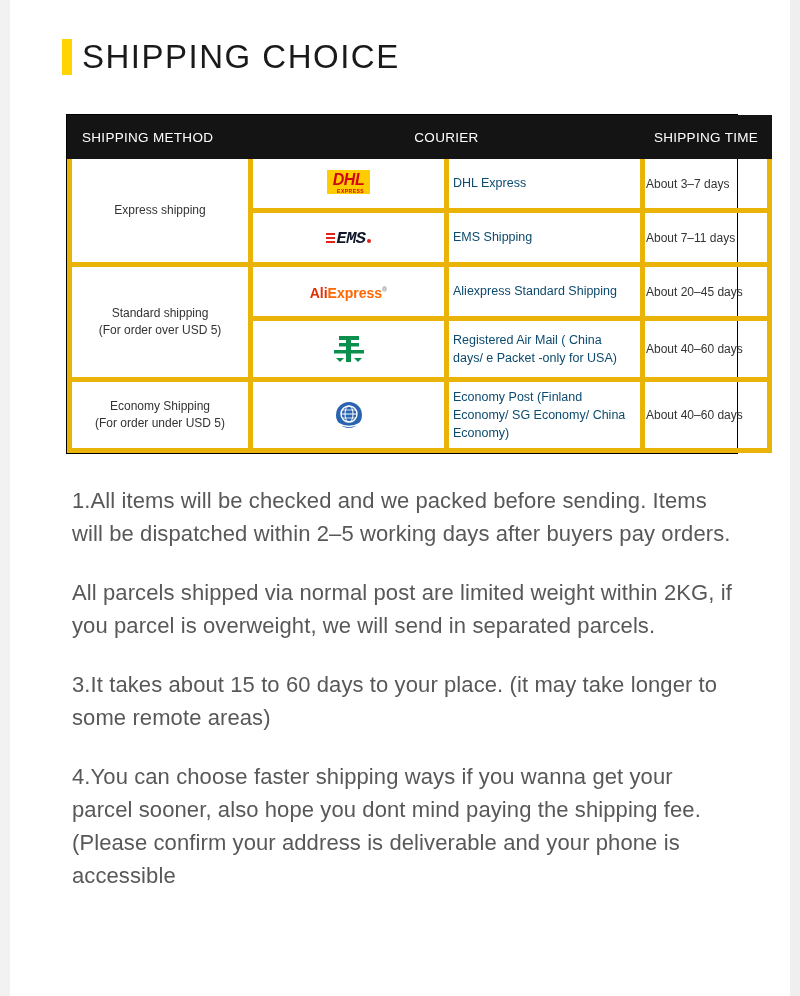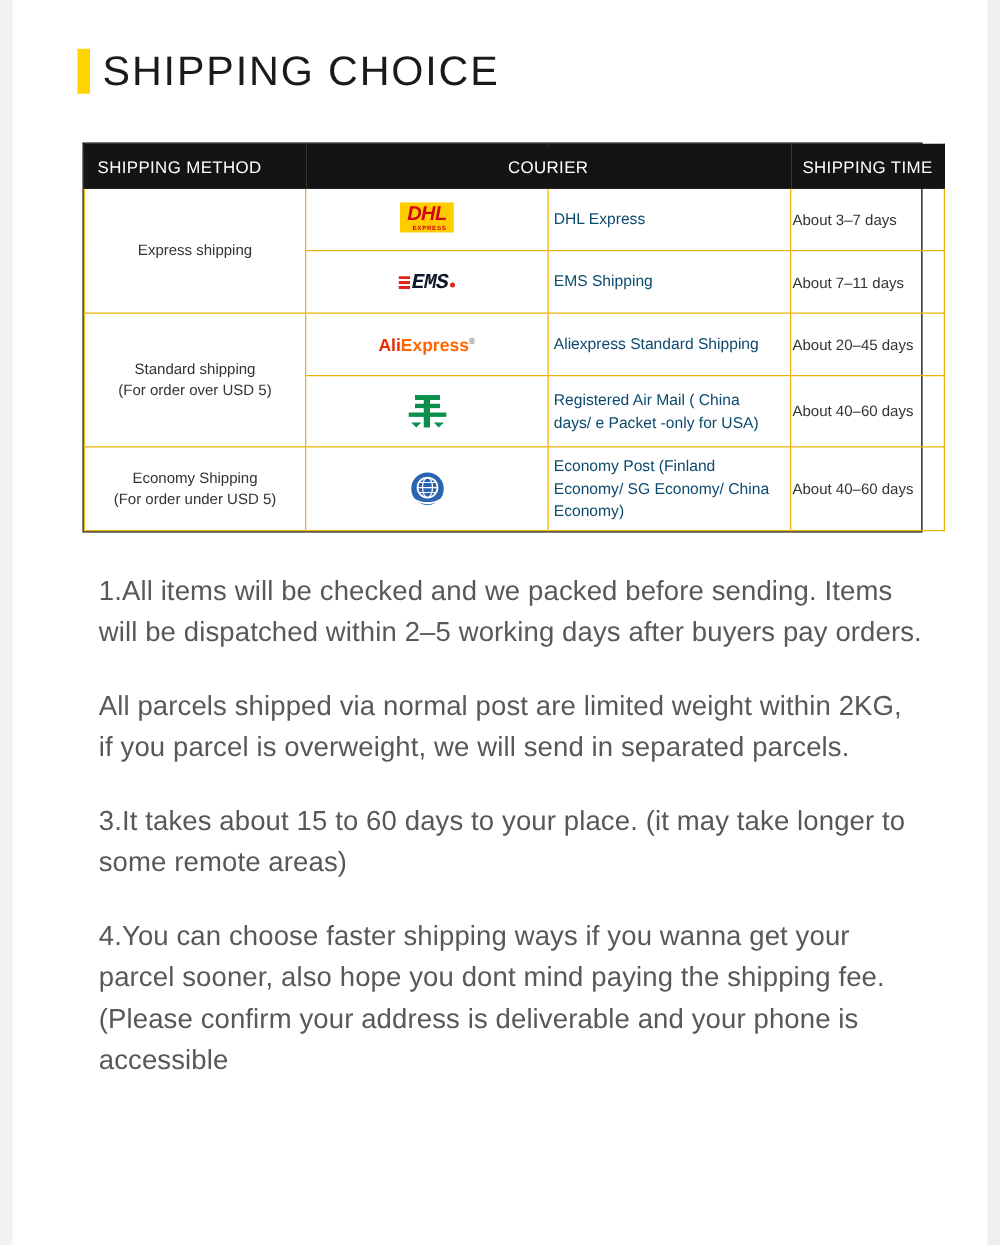--- a/index.html
+++ b/index.html
@@ -49,21 +49,21 @@
     width: 670px;
     border: 1px solid #000;
     border-collapse: collapse;
   }
   table.ship {
     border-collapse: collapse;
     width: 100%;
     table-layout: fixed;
   }
   table.ship th, table.ship td {
-    border: 1px solid #eab308;
+    border: 5px solid #eab308;
     font-weight: normal;
   }
   table.ship thead th {
     background: #141414;
     color: #ffffff;
     font-size: 13.5px;
     height: 32px;
     letter-spacing: 0.3px;
     border-color: #141414;
   }
@@ -168,21 +168,21 @@
 
   
   .body-text {
     margin: 30px 62px 0 72px;
     font-size: 22px;
     line-height: 33px;
     color: #585858;
     font-family: "Liberation Sans", sans-serif;
     letter-spacing: 0.1px;
   }
-  .body-text p { margin: 0 0 26px 7px; }
+  .body-text p { margin: 0 0 26px 0; }
   .edge-left, .edge-right {
     position: absolute;
     top: 0;
     width: 10px;
     height: 996px;
     background: #f2f2f2;
   }
   .edge-left { left: 0; }
   .edge-right { right: 0; background: #efefef; }
 </style>

